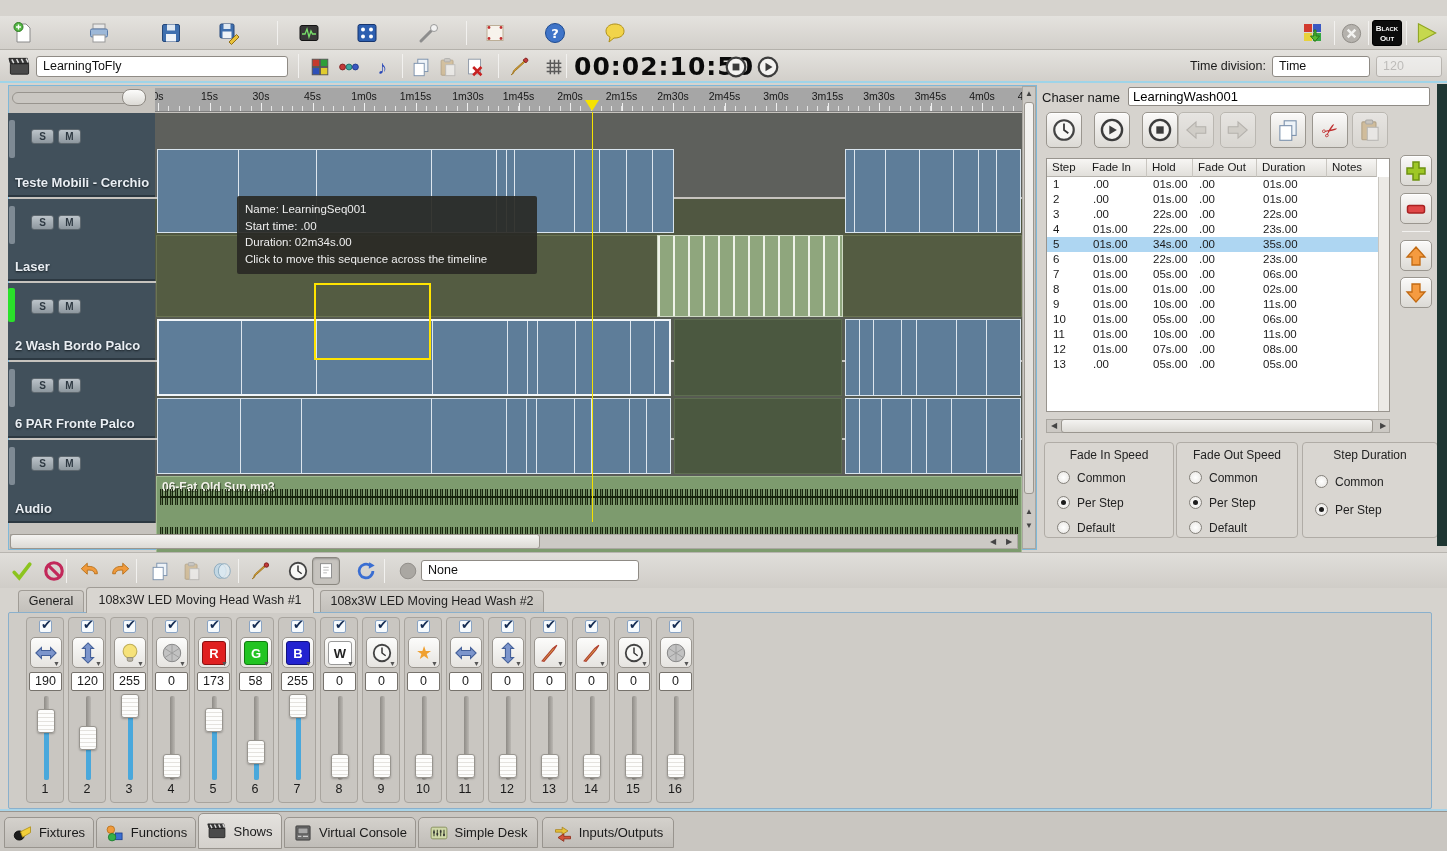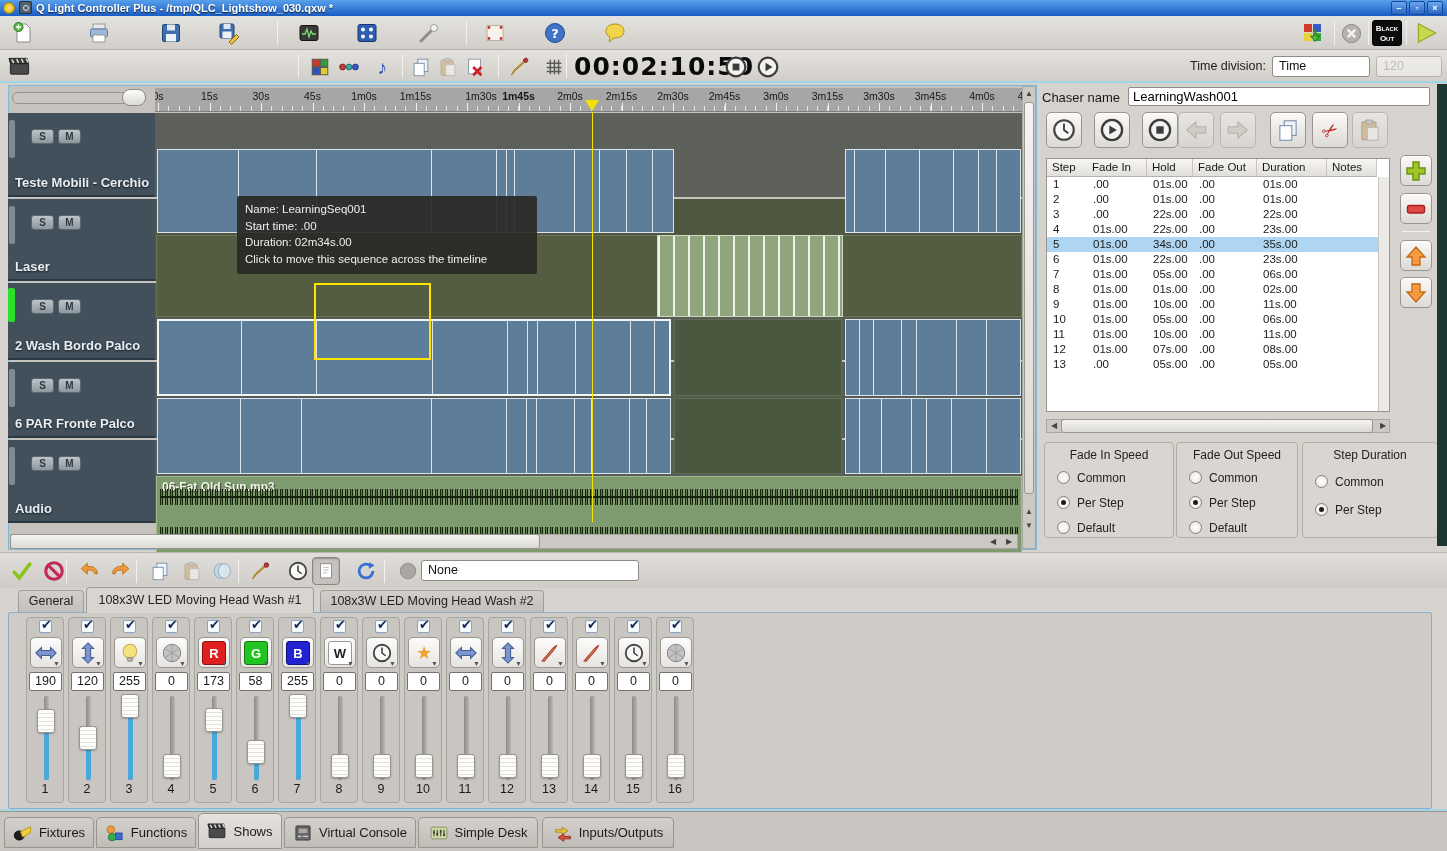--- a/index.html
+++ b/index.html
@@ -79,30 +79,20 @@
   .btab.active{background:linear-gradient(#e4e2de,#d4d1cc);}
   .scroll{background:#ccc9c4;border:1px solid #aaa7a1;}
   .thumb{background:linear-gradient(#f4f3f1,#dcdad5);border:1px solid #9a968f;border-radius:3px;}
   .sarr{font-size:8px;color:#444;text-align:center;line-height:12px;}
   svg{display:block;}
 </style>
 </head>
 <body>
 
 <div id="stage">
-  <div class="titlebar">
-    <span class="abs" style="left:3px;top:2px;width:12px;height:12px;border-radius:50%;background:radial-gradient(#ffe66a,#d8a818);border:1px solid #9a7a10;"></span>
-    <span class="abs" style="left:19px;top:1px;width:13px;height:13px;background:#51606c;border:1px solid #24303a;border-radius:2px;">
-        <span style="position:absolute;left:3px;top:3px;width:6px;height:6px;border:1.5px solid #dfe8ee;border-radius:50%;"></span>
-      </span>
-    <span class="title-text" style="margin-left:36px;">Q Light Controller Plus - /tmp/QLC_Lightshow_030.qxw *</span>
-    <span class="winbtn" style="left:1391px;">–</span>
-    <span class="winbtn" style="left:1409px;">▫</span>
-    <span class="winbtn" style="left:1427px;">×</span>
-  </div>
   <div class="toolbar" id="main-toolbar" style="top:16px;height:34px;">
       <div class="tbtn" style="position: absolute; left: 8px; top: 3px; width: 30px; height: 28px;">
         <svg xmlns="http://www.w3.org/2000/svg" viewBox="0 0 24 24" width="24" height="24">
           <path d="M6 3h9l4 4v14H6z" fill="#fff" stroke="#8a8a8a"></path>
           <circle cx="7.5" cy="6" r="4.5" fill="#57b847" stroke="#2e7a22"></circle>
           <path d="M7.5 3.5v5M5 6h5" stroke="#fff" stroke-width="1.4"></path>
         </svg>
       </div>
       <div class="tbtn" style="position: absolute; left: 84px; top: 3px; width: 30px; height: 28px;">
         <svg xmlns="http://www.w3.org/2000/svg" viewBox="0 0 24 24" width="24" height="24">
@@ -198,20 +188,21 @@
       </div>
     </div>
   <div class="toolbar" id="show-toolbar" style="top:50px;height:33px;border-bottom:2px solid #9fd4e8;">
       <div class="tbtn" style="position: absolute; left: 6px; top: 3px; width: 26px; height: 26px;">
         <svg xmlns="http://www.w3.org/2000/svg" viewBox="0 0 24 24" width="23" height="23">
           <rect x="2.5" y="9" width="19" height="11" rx="1" fill="#4a4a4a" stroke="#222"></rect>
           <path d="M2.5 9 21.5 9 20 3.5 1 3.5z" fill="#383838" stroke="#222"></path>
           <path d="M4 4.5l2 4M9 4.2l2 4M14 4l2 4M19 3.8l2 4" stroke="#ddd" stroke-width="1.6"></path>
         </svg>
       </div>
+      <div class="combo" style="position: absolute; left: 36px; top: 6px; width: 252px; height: 21px;">LearningToFly</div>
       <div class="vsep" style="position: absolute; left: 298px; top: 4px; width: 1px; height: 24px;"></div>
       <div class="tbtn" style="position: absolute; left: 306px; top: 4px; width: 27px; height: 26px;">
         <svg xmlns="http://www.w3.org/2000/svg" viewBox="0 0 24 24" width="22" height="22">
           <rect x="3.5" y="3.5" width="8" height="8" fill="#c43a2e" stroke="#555"></rect>
           <rect x="12.5" y="3.5" width="8" height="8" fill="#2e9e38" stroke="#555"></rect>
           <rect x="3.5" y="12.5" width="8" height="8" fill="#2e50b8" stroke="#555"></rect>
           <rect x="12.5" y="12.5" width="8" height="8" fill="#e0cc2e" stroke="#555"></rect>
         </svg>
       </div>
       <div class="tbtn" style="position: absolute; left: 335px; top: 4px; width: 27px; height: 26px;">
@@ -285,23 +276,23 @@
         <div class="rlabel" style="left: 31.5px;">15s</div>
         <div class="rtick" style="left: 54.5px;"></div>
         <div class="rlabel" style="left: 83px;">30s</div>
         <div class="rtick" style="left: 106px;"></div>
         <div class="rlabel" style="left: 134.5px;">45s</div>
         <div class="rtick" style="left: 157.5px;"></div>
         <div class="rlabel" style="left: 186px;">1m0s</div>
         <div class="rtick" style="left: 209px;"></div>
         <div class="rlabel" style="left: 237.5px;">1m15s</div>
         <div class="rtick" style="left: 260.5px;"></div>
-        <div class="rlabel" style="left: 303px;">1m30s</div>
+        <div class="rlabel" style="left: 290px;">1m30s</div>
         <div class="rtick" style="left: 312px;"></div>
-        <div class="rlabel" style="left: 340.5px; font-weight: bold;">1m45s</div>
+        <div class="rlabel" style="left: 340.5px;">1m45s</div>
         <div class="rtick" style="left: 363.5px;"></div>
         <div class="rlabel" style="left: 392px;">2m0s</div>
         <div class="rtick" style="left: 415px;"></div>
         <div class="rlabel" style="left: 443.5px;">2m15s</div>
         <div class="rtick" style="left: 466.5px;"></div>
         <div class="rlabel" style="left: 495px;">2m30s</div>
         <div class="rtick" style="left: 518px;"></div>
         <div class="rlabel" style="left: 546.5px;">2m45s</div>
         <div class="rtick" style="left: 569.5px;"></div>
         <div class="rlabel" style="left: 598px;">3m0s</div>

